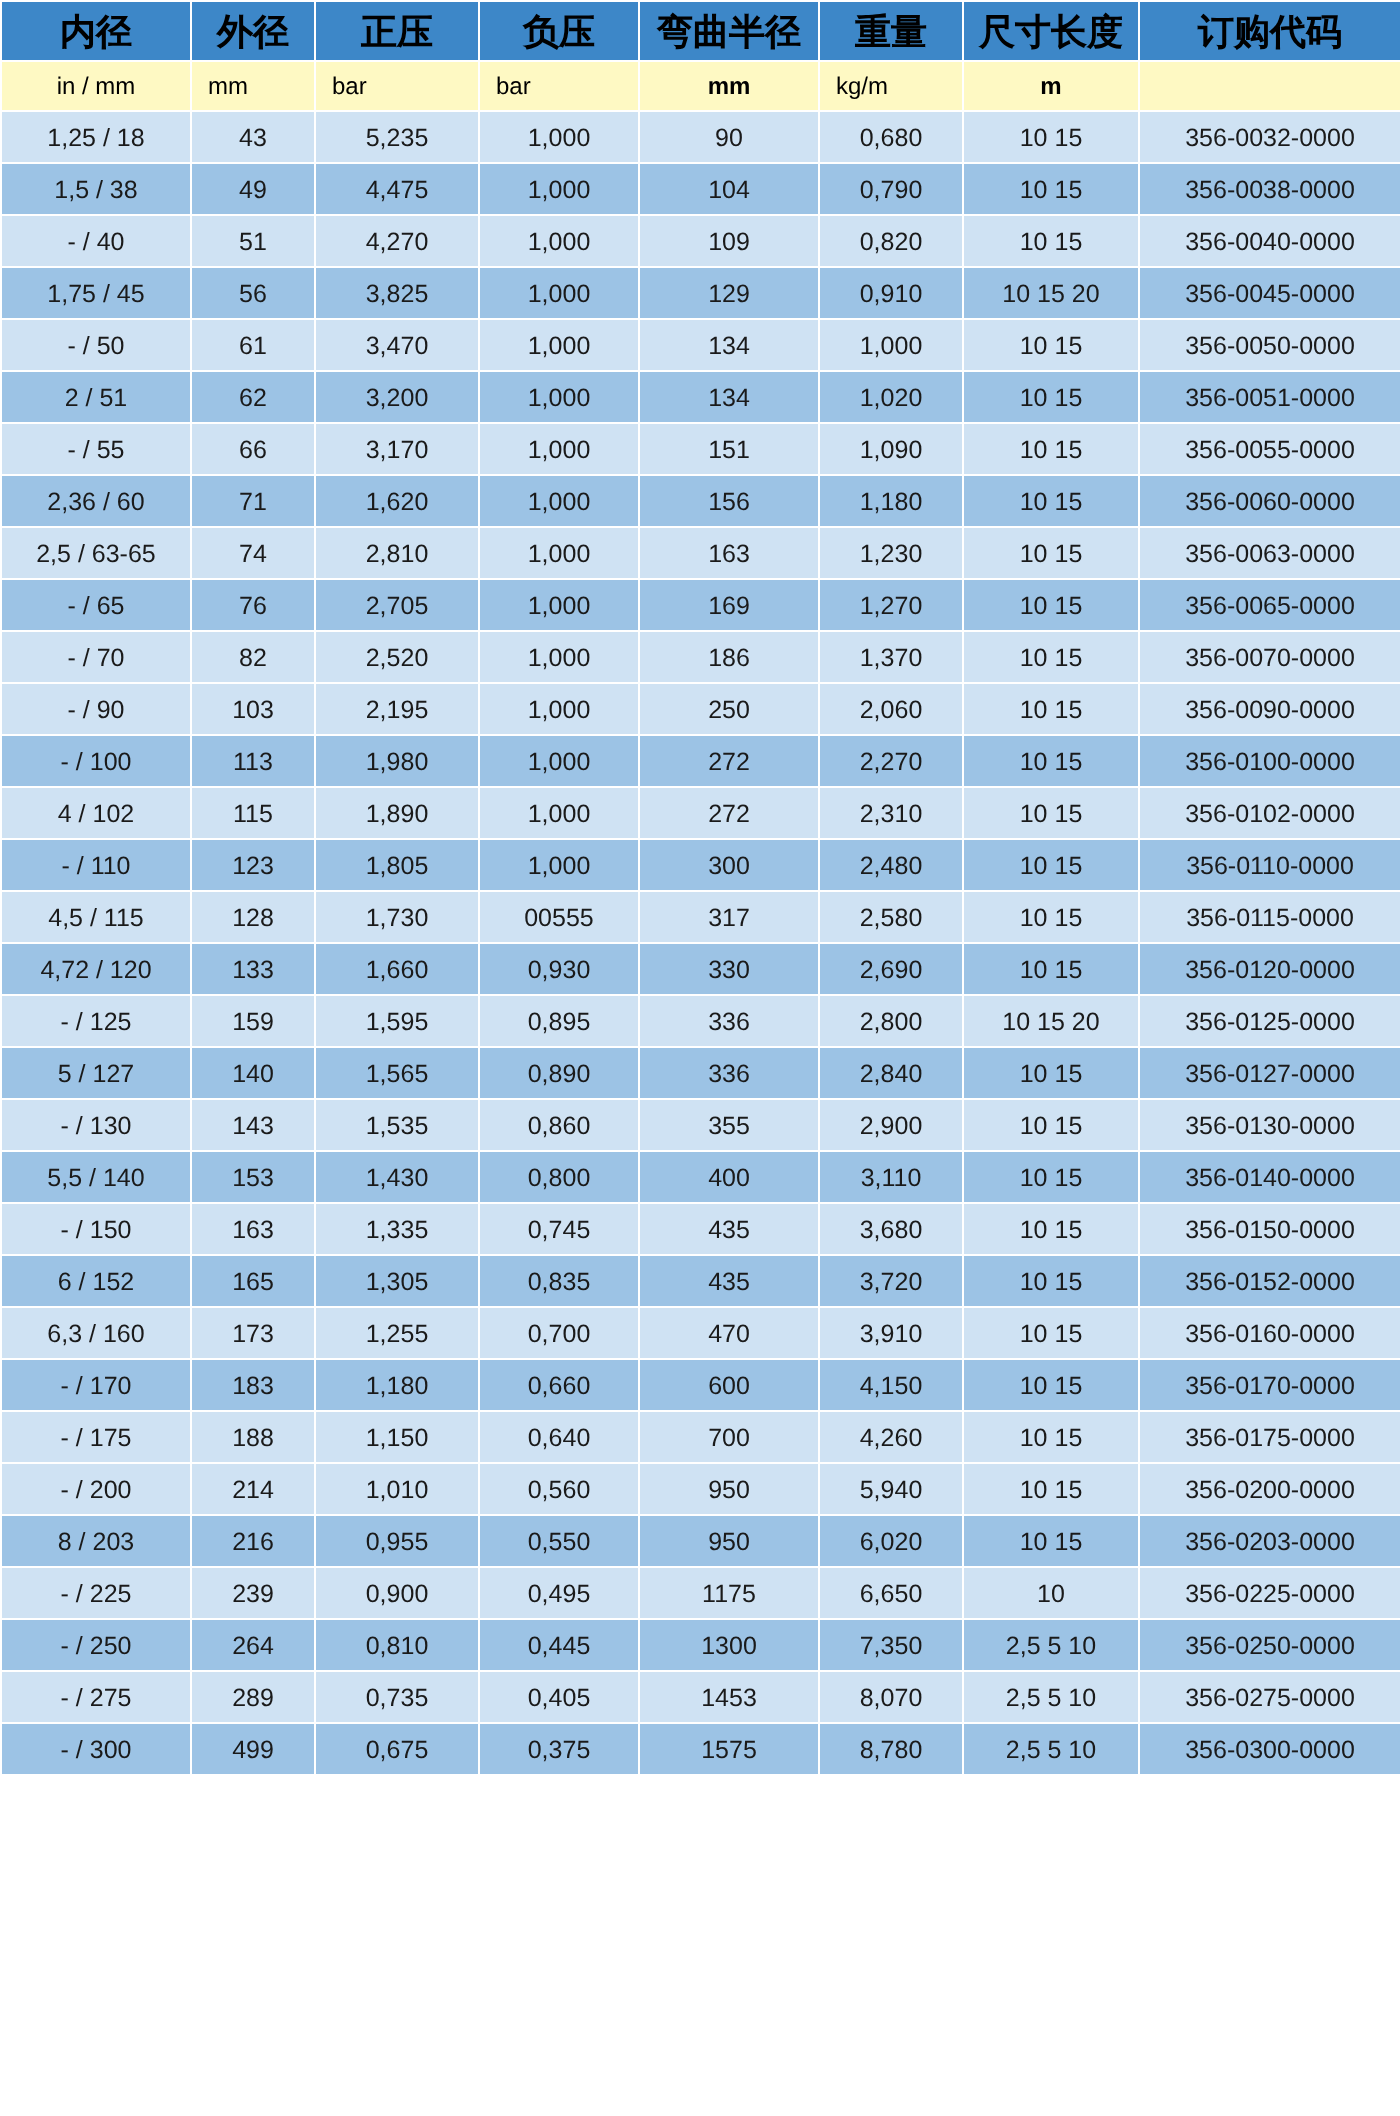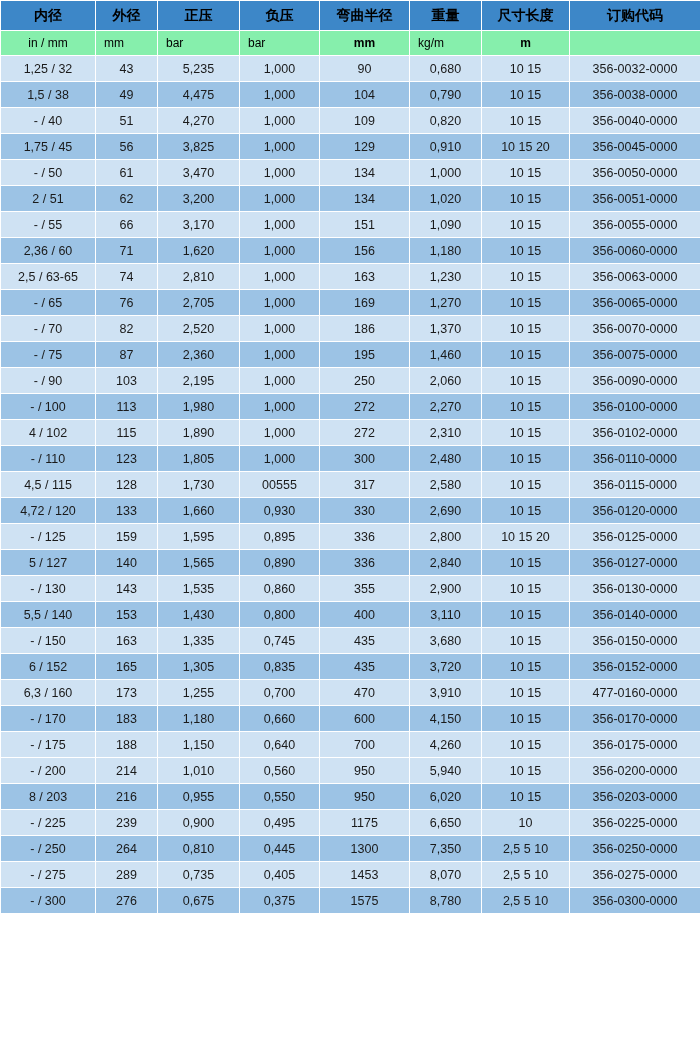--- a/index.html
+++ b/index.html
@@ -25,26 +25,26 @@
     padding: 0;
     height: 25px;
     overflow: hidden;
     white-space: nowrap;
   }
   
   tr.head-main th {
     background: #3d87c8;
     color: #000000;
     font-weight: bold;
-    font-size: 14px;
+    font-size: 18px;
     height: 29px;
   }
   
   tr.head-units td {
-    background: #86efac;
+    background: #fef9c3;
     color: #000000;
     font-size: 12px;
     height: 24px;
   }
   tr.head-units td.bold-unit {
     font-weight: bold;
   }
   tr.head-units td.left-unit {
     text-align: left;
     padding-left: 8px;
@@ -99,21 +99,21 @@
       <td class="left-unit">bar</td>
       <td class="left-unit">bar</td>
       <td class="bold-unit">mm</td>
       <td class="left-unit">kg/m</td>
       <td class="bold-unit">m</td>
       <td></td>
     </tr>
   </thead>
   <tbody id="table-body">
       <tr class="row-odd">
-        <td>1,25 / 32</td>
+        <td>1,25 / 18</td>
         <td>43</td>
         <td>5,235</td>
         <td>1,000</td>
         <td>90</td>
         <td>0,680</td>
         <td>10 15</td>
         <td class="col-code">356-0032-0000</td>
       </tr>
       <tr class="row-even">
         <td>1,5 / 38</td>
@@ -207,30 +207,20 @@
       </tr>
       <tr class="row-odd">
         <td>- / 70</td>
         <td>82</td>
         <td>2,520</td>
         <td>1,000</td>
         <td>186</td>
         <td>1,370</td>
         <td>10 15</td>
         <td class="col-code">356-0070-0000</td>
-      </tr>
-      <tr class="row-even">
-        <td>- / 75</td>
-        <td>87</td>
-        <td>2,360</td>
-        <td>1,000</td>
-        <td>195</td>
-        <td>1,460</td>
-        <td>10 15</td>
-        <td class="col-code">356-0075-0000</td>
       </tr>
       <tr class="row-odd">
         <td>- / 90</td>
         <td>103</td>
         <td>2,195</td>
         <td>1,000</td>
         <td>250</td>
         <td>2,060</td>
         <td>10 15</td>
         <td class="col-code">356-0090-0000</td>
@@ -346,21 +336,21 @@
         <td class="col-code">356-0152-0000</td>
       </tr>
       <tr class="row-odd">
         <td>6,3 / 160</td>
         <td>173</td>
         <td>1,255</td>
         <td>0,700</td>
         <td>470</td>
         <td>3,910</td>
         <td>10 15</td>
-        <td class="col-code">477-0160-0000</td>
+        <td class="col-code">356-0160-0000</td>
       </tr>
       <tr class="row-even">
         <td>- / 170</td>
         <td>183</td>
         <td>1,180</td>
         <td>0,660</td>
         <td>600</td>
         <td>4,150</td>
         <td>10 15</td>
         <td class="col-code">356-0170-0000</td>
@@ -420,21 +410,21 @@
         <td>289</td>
         <td>0,735</td>
         <td>0,405</td>
         <td>1453</td>
         <td>8,070</td>
         <td>2,5 5 10</td>
         <td class="col-code">356-0275-0000</td>
       </tr>
       <tr class="row-even">
         <td>- / 300</td>
-        <td>276</td>
+        <td>499</td>
         <td>0,675</td>
         <td>0,375</td>
         <td>1575</td>
         <td>8,780</td>
         <td>2,5 5 10</td>
         <td class="col-code">356-0300-0000</td>
       </tr>
     </tbody>
 </table>
 

